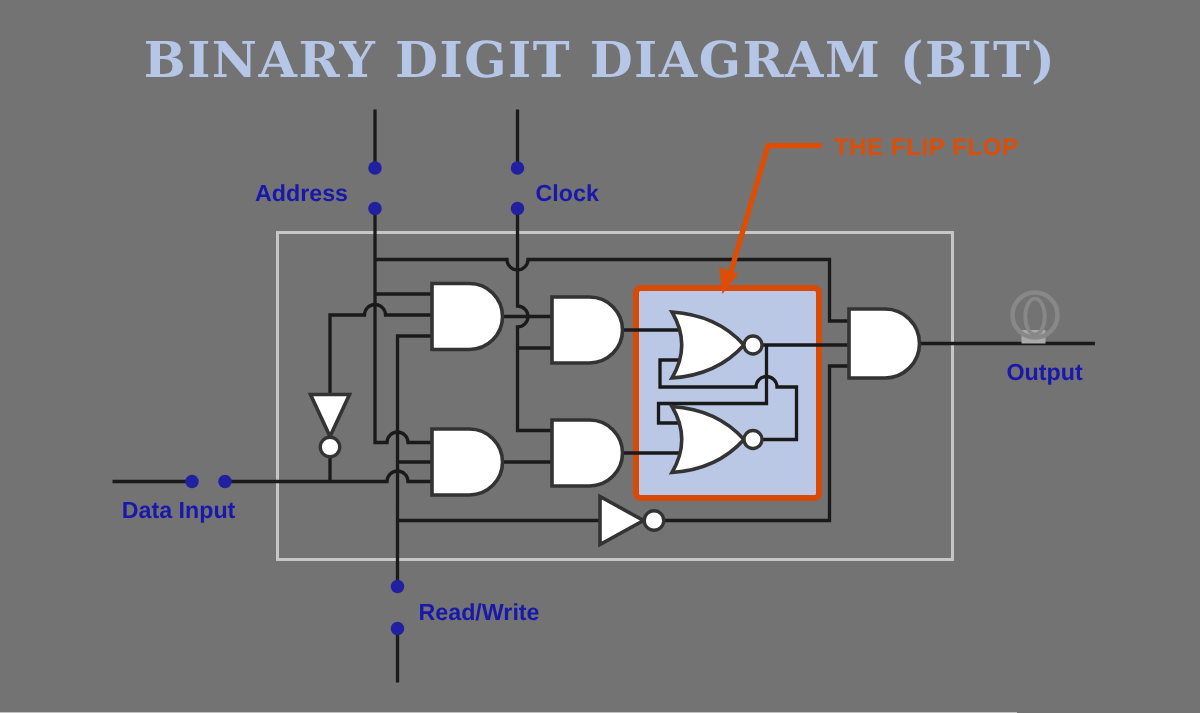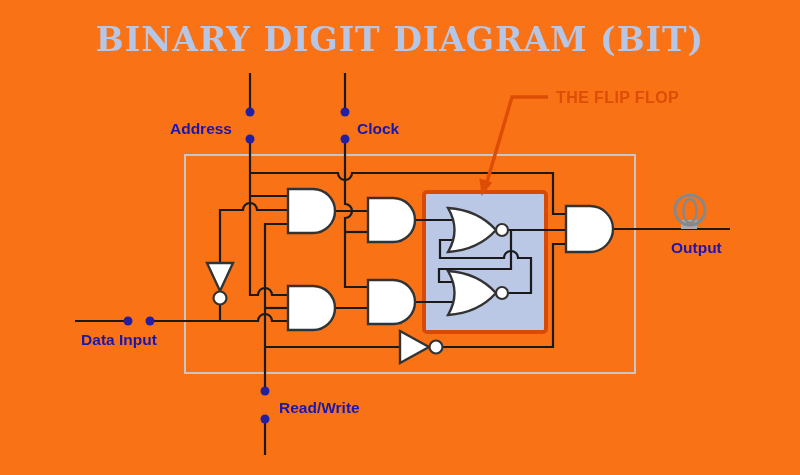--- a/index.html
+++ b/index.html
@@ -1,16 +1,16 @@
 <!DOCTYPE html>
 <html style="--c-title: #b5c6e6; --c-pin: #1818ac; --c-annot: #de4d04; --c-ff-fill: #bac8e6; --c-ff-border: #d84a08; --c-wire: #1a1a1a; --c-gate: #333333; --c-dot: #2020a0; --c-frame: #c6c6c6; --c-ind: #888888;"><head>
 <meta charset="utf-8">
 <style>
   html,body{margin:0;padding:0;background:#ffffff;}
-  .stage{position:relative;width:800px;height:475px;background:#f97316;overflow:hidden;
+  .stage{position:relative;width:800px;height:475px;background:#737373;overflow:hidden;
          font-family:"Liberation Sans",sans-serif;}
   svg{display:block}
   .title-text{
     font-family:"DejaVu Serif","Liberation Serif",serif;
     font-weight:bold;font-size:33px;letter-spacing:1px;
     fill:var(--c-title,#b5c6e6);
   }
   .pin-label{
     font-family:"Liberation Sans",sans-serif;
     font-weight:bold;font-size:15.5px;

